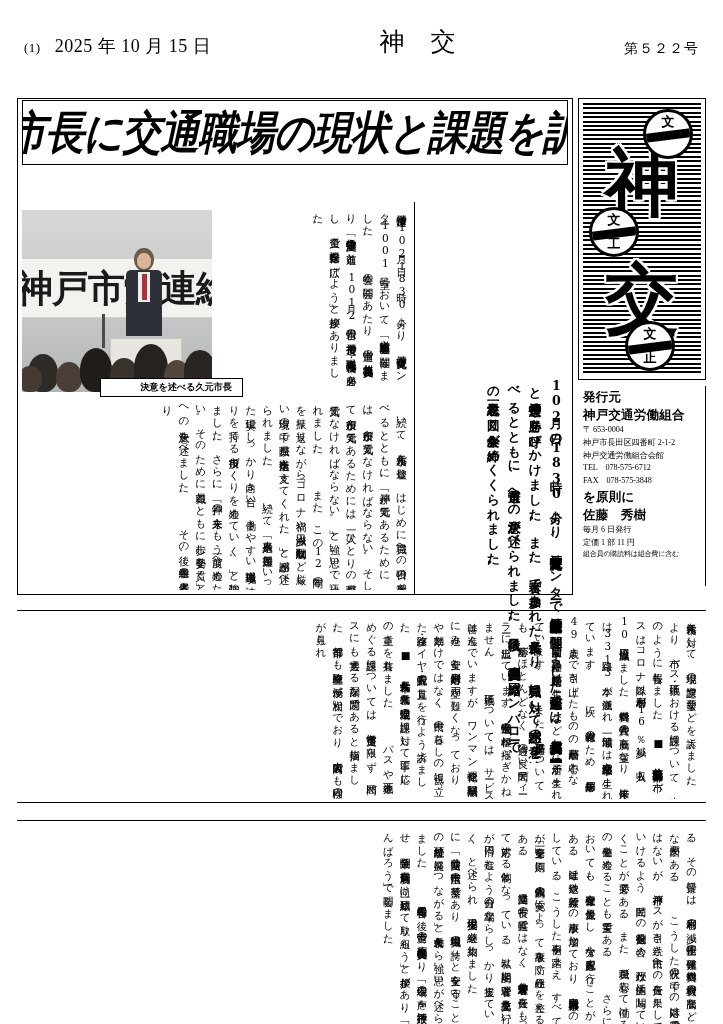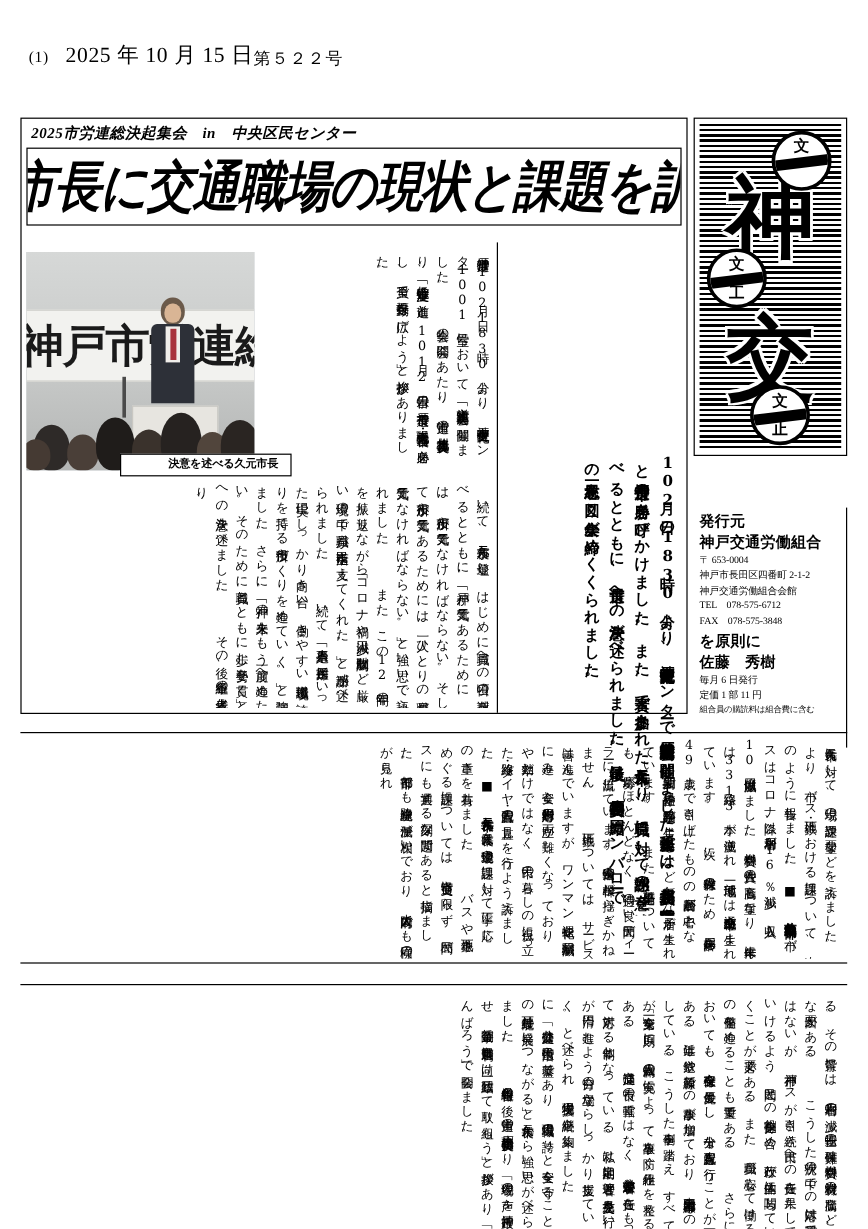--- a/index.html
+++ b/index.html
@@ -85,21 +85,20 @@
   .em-glyph2{
     position:absolute;left:0;right:0;bottom:1px;text-align:center;
     font-size:13px;font-weight:bold;color:#000;z-index:3;
   }
 
   
   .pub-box{
     position:absolute;left:578px;top:356px;width:128px;height:200px;
     box-sizing:border-box;padding:2px 5px;font-size:9px;line-height:1.55;
     border-right:1px solid #000;
-    margin-top:37px;
   }
   .pub-big{font-size:12.5px;font-weight:bold;letter-spacing:.2px;line-height:1.45;}
   .pub-sm{font-size:8.2px;letter-spacing:-.1px;white-space:nowrap;}
   .pub-xs{font-size:7px;letter-spacing:-.2px;white-space:nowrap;}
 
   
   .photo{
     position:absolute;left:22px;top:180px;width:190px;height:182px;
     background:#bfc3c6;overflow:hidden;
   }
@@ -181,25 +180,25 @@
 </head>
 <body>
 
 <div class="page">
 
   <div class="masthead-bar">
     <div class="mh-left">
       <span class="mh-pageno">(1)</span>
       <span class="mh-date">2025 年 10 月 15 日</span>
     </div>
+    <div class="mh-center">神交</div>
     <div class="mh-right">第５２２号</div>
   </div>
 
   <div class="frame">
-    <div class="kicker">2025市労連総決起集会　in　中央区民センター</div>
     <div class="headline-box">
       <div class="headline">久元市長に交通職場の現状と課題を訴える</div>
     </div>
   </div>
 
   <div class="logo-box">
     <div class="logo-inner">
       <div class="logo-kanji logo-k1">神</div>
       <div class="logo-kanji logo-k2">交</div>
       <div class="emblem em-top">

